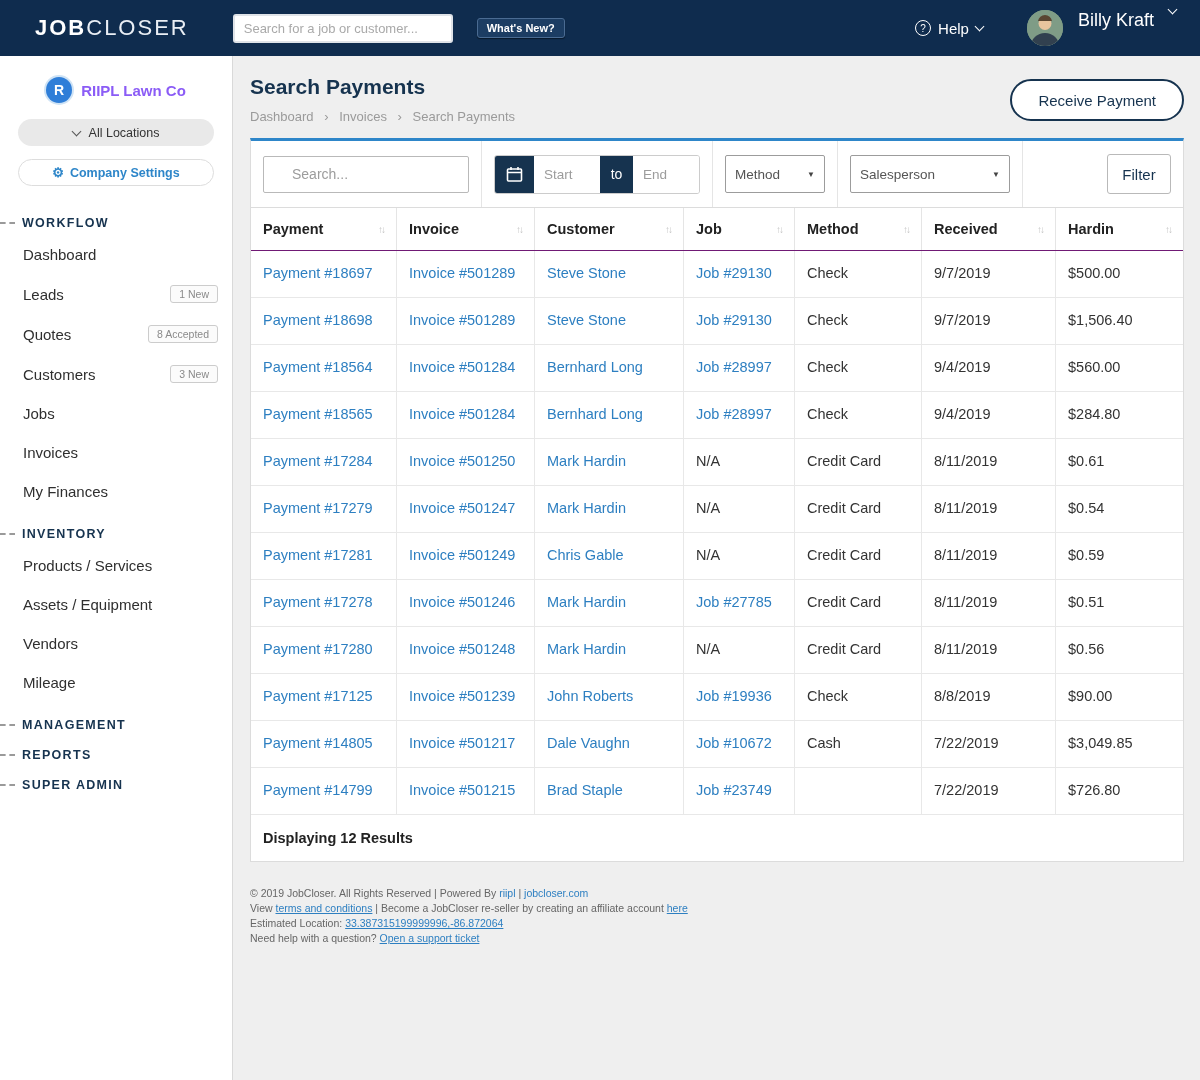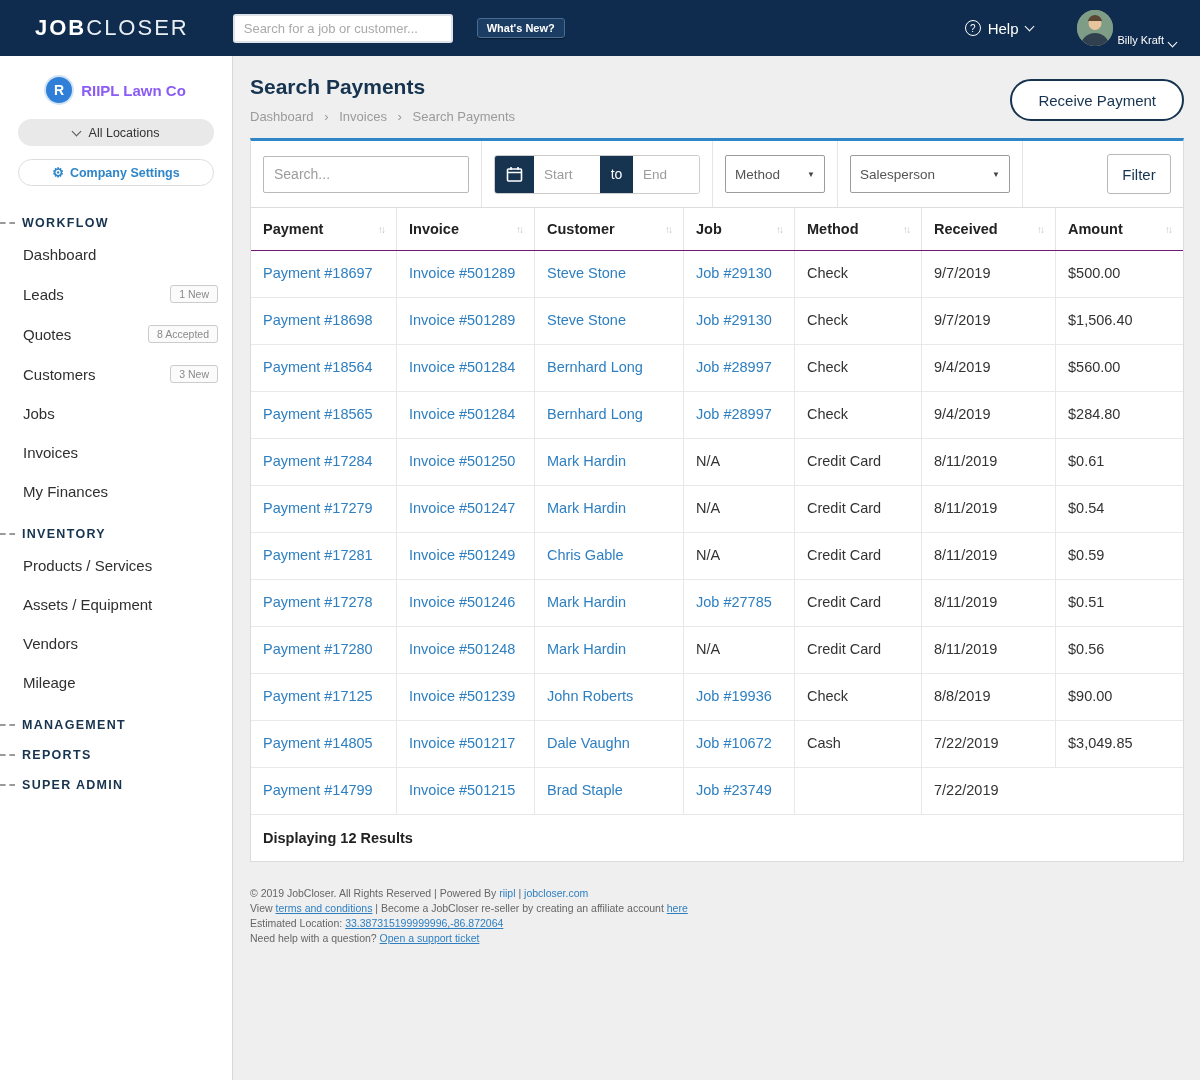--- a/index.html
+++ b/index.html
@@ -12,21 +12,21 @@
   .logo { color:#fff; font-size:22px; letter-spacing:2px; cursor:pointer; white-space:nowrap; }
   .logo-bold { font-weight:bold; }
   .logo-light { font-weight:normal; color:#e9eef4; }
   .top-search { margin-left:44px; width:220px; height:29px; border-radius:3px; border:2px solid #dfe3e8; padding:0 9px; font-size:13px; outline:none; color:#333; font-family:inherit; }
   .top-search::placeholder { color:#a9a9a9; }
   .whats-new { margin-left:24px; background:#1c3d63; color:#fff; border:1px solid #4a6b92; border-radius:3px; font-size:11px; font-weight:bold; padding:3px 9px; cursor:pointer; font-family:inherit; box-shadow:0 1px 1px rgba(0,0,0,.45); }
   .top-right { margin-left:auto; display:flex; align-items:center; color:#fff; }
   .help { display:flex; align-items:center; gap:7px; font-size:15px; cursor:pointer; }
   .help-icon { width:16px; height:16px; border:1px solid #fff; border-radius:50%; font-size:10px; display:flex; align-items:center; justify-content:center; }
   .chevron { width:7px; height:7px; border-right:1.5px solid currentColor; border-bottom:1.5px solid currentColor; transform:rotate(45deg); margin-top:-4px; display:inline-block; }
-  .user { display:flex; align-items:flex-end; gap:5px; margin-left:44px; font-size:11px; cursor:pointer; }
+  .user { display:flex; align-items:flex-start; gap:15px; margin-left:44px; font-size:18px; cursor:pointer; }
   .avatar { width:36px; height:36px; border-radius:50%; overflow:hidden; background:#7f9c86; display:block; flex:0 0 36px; }
 
   
   .shell { display:flex; height:1024px; }
   .sidebar { flex:0 0 233px; width:233px; background:#fff; border-right:1px solid #d9d9d9; overflow:hidden; }
   .main { flex:1; padding:19px 16px 0 17px; overflow:hidden; }
 
   
   .company { display:flex; align-items:center; justify-content:center; gap:9px; padding:21px 0 16px; }
   .company-logo { width:26px; height:26px; border-radius:50%; background:#2f7ed8; color:#fff; font-weight:bold; font-size:14px; display:flex; align-items:center; justify-content:center; box-shadow:0 0 0 2px #cfe3f5; }
@@ -47,21 +47,21 @@
   .breadcrumb { font-size:13px; color:#9a9a9a; }
   .breadcrumb a { color:#9a9a9a; cursor:pointer; }
   .breadcrumb .sep { margin:0 7px; }
   .receive-btn { margin-top:4px; height:42px; padding:0 26px; background:#fff; border:2px solid #16334f; border-radius:21px; font-size:15px; color:#16334f; cursor:pointer; font-family:inherit;text-align:right; }
 
   
   .card { background:#fff; border:1px solid #dcdcdc; border-top:3px solid #2e86c9; }
   .filters { display:flex; align-items:center; border-bottom:1px solid #dcdcdc; }
   .fgroup { display:flex; align-items:center; padding:13px 12px; border-right:1px solid #e5e5e5; align-self:stretch; }
   .fgroup.last { border-right:none; margin-left:auto; }
-  .f-search { width:206px; height:37px; border:1px solid #b9b9b9; border-radius:2px; padding:0 10px; font-size:14px; outline:none; font-family:inherit; }
+  .f-search { width:206px; height:37px; border:1px solid #b9b9b9; border-radius:2px; padding:0 28px; font-size:14px; outline:none; font-family:inherit; }
   .f-search::placeholder, .date-in::placeholder { color:#9c9c9c; }
   .dategroup { display:flex; align-items:stretch; height:39px; border:1px solid #ccc; border-radius:3px; overflow:hidden; }
   .cal-btn { width:39px; background:#16334f; border:none; display:flex; align-items:center; justify-content:center; cursor:pointer; }
   .date-in { width:66px; border:none; padding:0 10px; font-size:13.5px; outline:none; font-family:inherit; }
   .to-box { width:33px; background:#16334f; color:#fff; display:flex; align-items:center; justify-content:center; font-size:14px; }
   .select { height:38px; border:1px solid #9c9c9c; border-radius:2px; background:#fff; display:flex; align-items:center; justify-content:space-between; padding:0 9px; font-size:13.5px; color:#555; cursor:pointer; }
   .select.method { width:100px; }
   .select.sales { width:160px; }
   .caret { font-size:8px; color:#444; margin-left:8px; }
   .filter-btn { width:64px; height:40px; background:#fff; border:1px solid #b9b9b9; border-radius:3px; font-size:15px; color:#16334f; cursor:pointer; font-family:inherit; }
@@ -256,21 +256,21 @@
             </div>
             <div class="th">
               <span>Method</span>
               <span class="sort">↑↓</span>
             </div>
             <div class="th">
               <span>Received</span>
               <span class="sort">↑↓</span>
             </div>
             <div class="th">
-              <span>Amount</span>
+              <span>Hardin</span>
               <span class="sort">↑↓</span>
             </div>
           </div>
         <div class="tbody">
             <div class="trow">
               <div class="td"><span class="lnk">Payment #18697</span></div>
               <div class="td"><span class="lnk">Invoice #501289</span></div>
               <div class="td"><span class="lnk">Steve Stone</span></div>
               <div class="td"><span class="lnk">Job #29130</span></div>
               <div class="td"><span>Check</span></div>
@@ -367,20 +367,21 @@
               <div class="td"><span>7/22/2019</span></div>
               <div class="td"><span>$3,049.85</span></div>
             </div>
             <div class="trow">
               <div class="td"><span class="lnk">Payment #14799</span></div>
               <div class="td"><span class="lnk">Invoice #501215</span></div>
               <div class="td"><span class="lnk">Brad Staple</span></div>
               <div class="td"><span class="lnk">Job #23749</span></div>
               <div class="td"></div>
               <div class="td"><span>7/22/2019</span></div>
+              <div class="td"><span>$726.80</span></div>
             </div>
           </div>
         <div class="tfoot">
           <span>Displaying 12 Results</span>
         </div>
       </div>
     </div>
 
     <div class="page-footer">
       <div class="fline">

